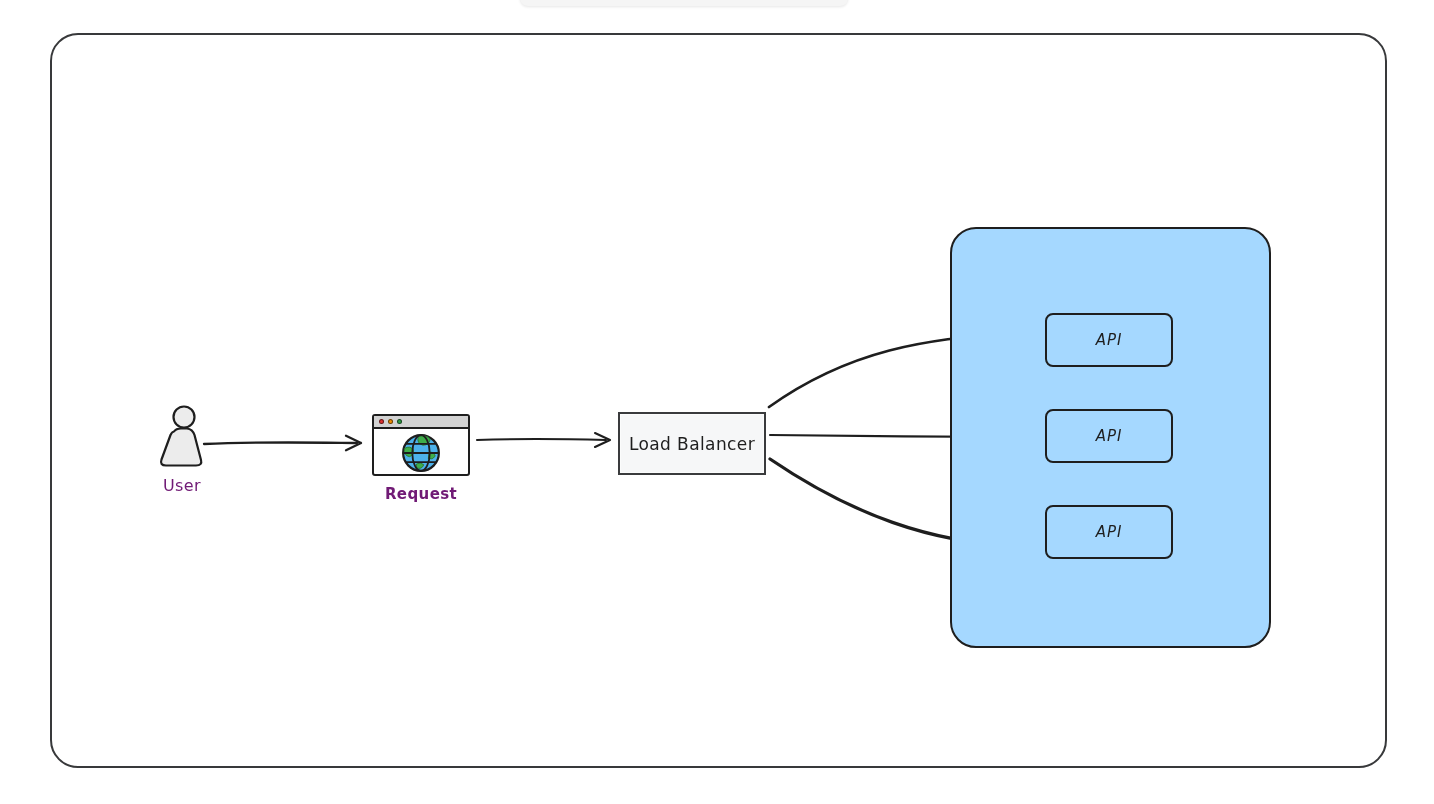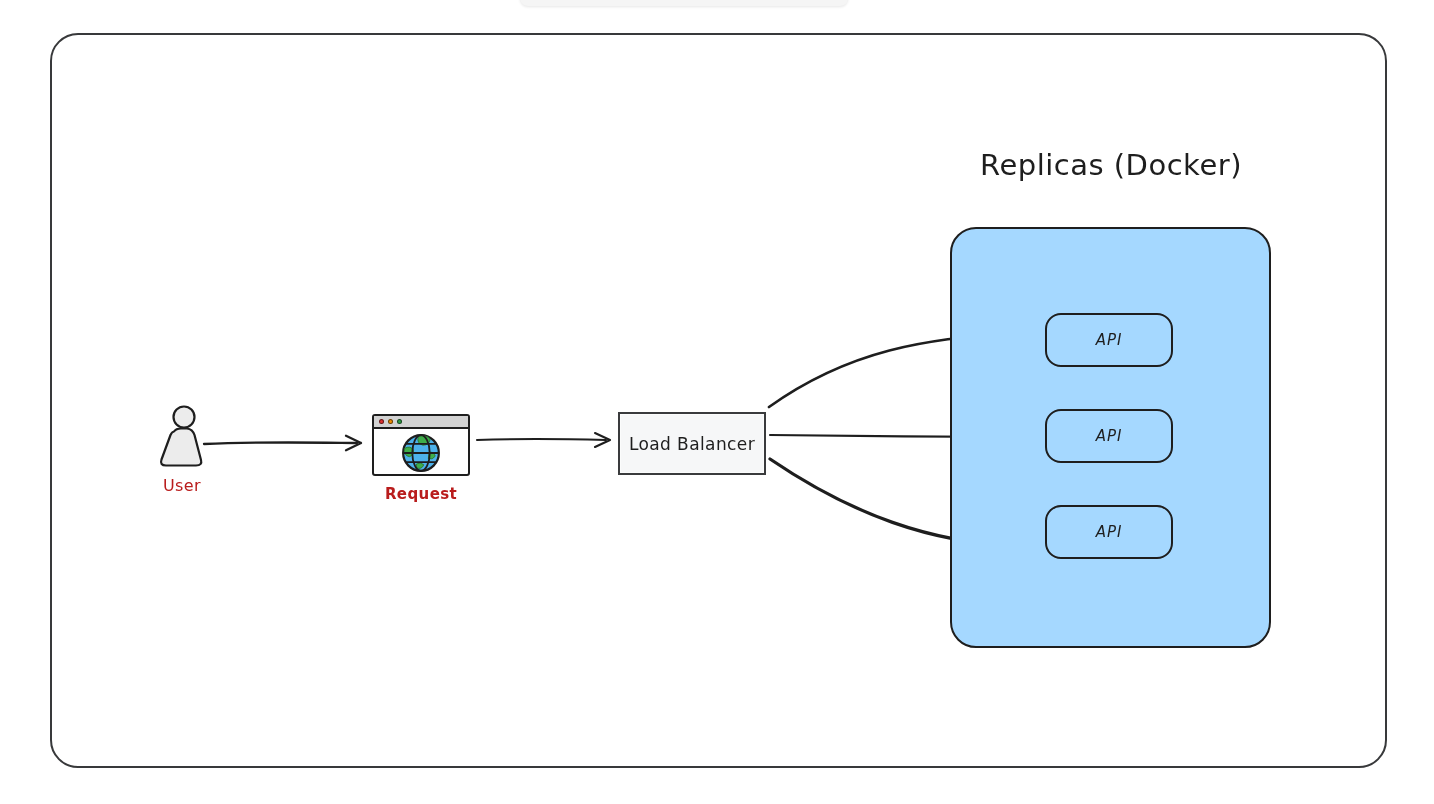--- a/index.html
+++ b/index.html
@@ -38,21 +38,21 @@
     position: absolute;
     left: 0; top: 0;
     width: 1434px; height: 804px;
     pointer-events: none;
   }
   .arrow-layer path { fill: none; stroke: #1e1e1e; stroke-linecap: round; stroke-linejoin: round; }
 
   .node-label {
     font-size: 16px;
     letter-spacing: 0.4px;
-    color: #b91c1c;
+    color: #701a75;
     text-align: center;
     white-space: nowrap;
   }
 
   
   .user-node {
     position: absolute;
     left: 146px; top: 404px;
     width: 72px;
     text-align: center;
@@ -117,21 +117,21 @@
     width: 321px; height: 421px;
     background: #a5d8ff;
     border: 2px solid #1e1e1e;
     border-radius: 26px;
   }
   .api-box {
     position: absolute;
     left: 1045px;
     width: 128px; height: 54px;
     border: 2.5px solid #1e1e1e;
-    border-radius: 16px;
+    border-radius: 8px;
     background: transparent;
     display: flex; align-items: center; justify-content: center;
     font-size: 15px;
     font-style: italic;
     letter-spacing: 1px;
   }
   .api-1 { top: 313px; }
   .api-2 { top: 409px; }
   .api-3 { top: 505px; }
 </style>
@@ -194,21 +194,20 @@
         </svg>
       </div>
     </div>
     <div class="node-label">Request</div>
   </div>
 
   <div class="lb-node">
     <span>Load Balancer</span>
   </div>
 
-  <div class="group-title">Replicas (Docker)</div>
   <div class="replica-container"></div>
 
   <div class="api-box api-1">
     <span>API</span>
   </div>
   <div class="api-box api-2">
     <span>API</span>
   </div>
   <div class="api-box api-3">
     <span>API</span>

